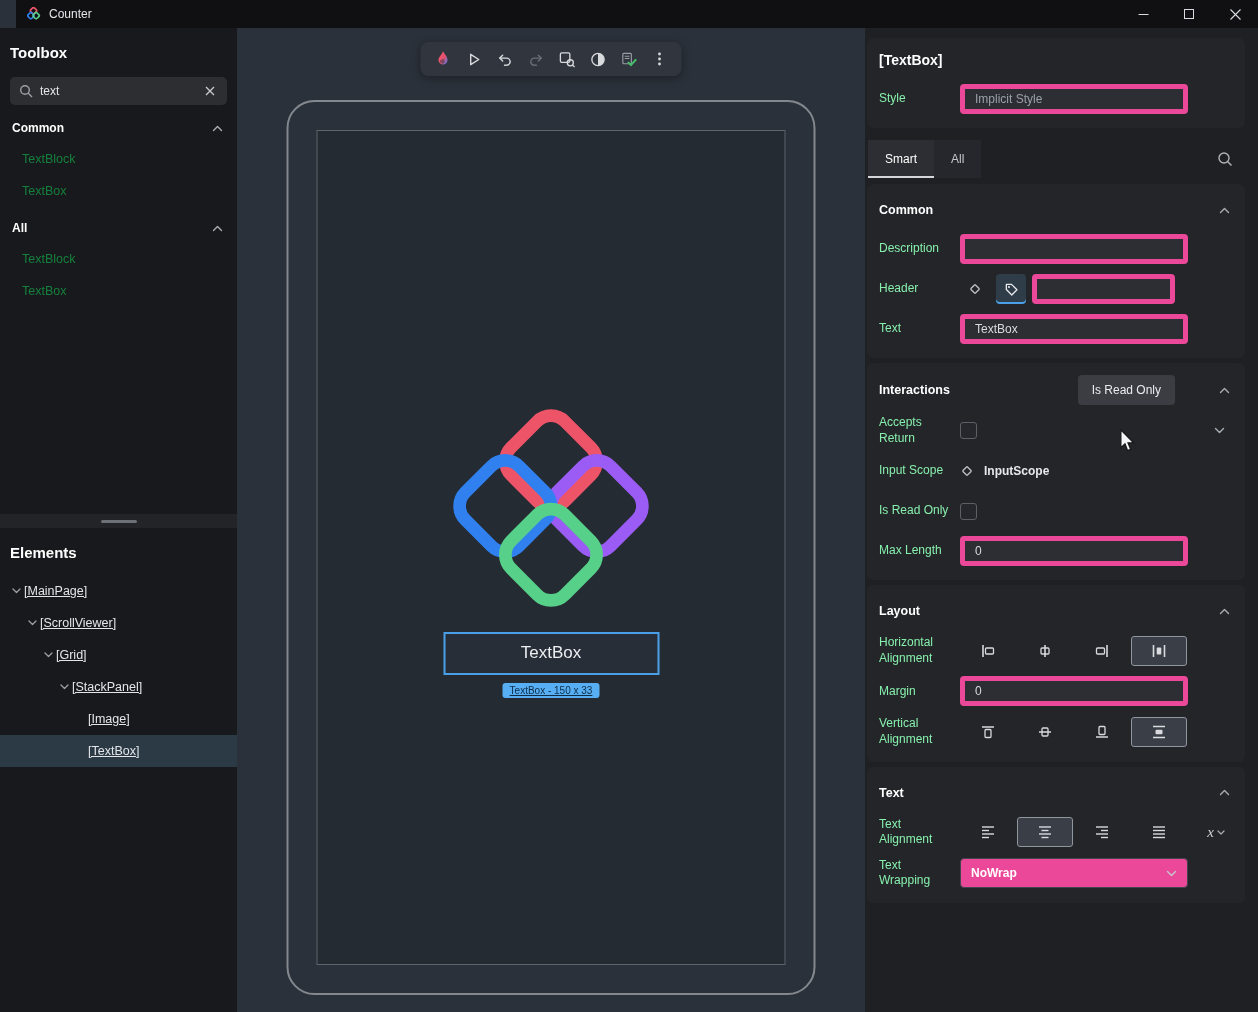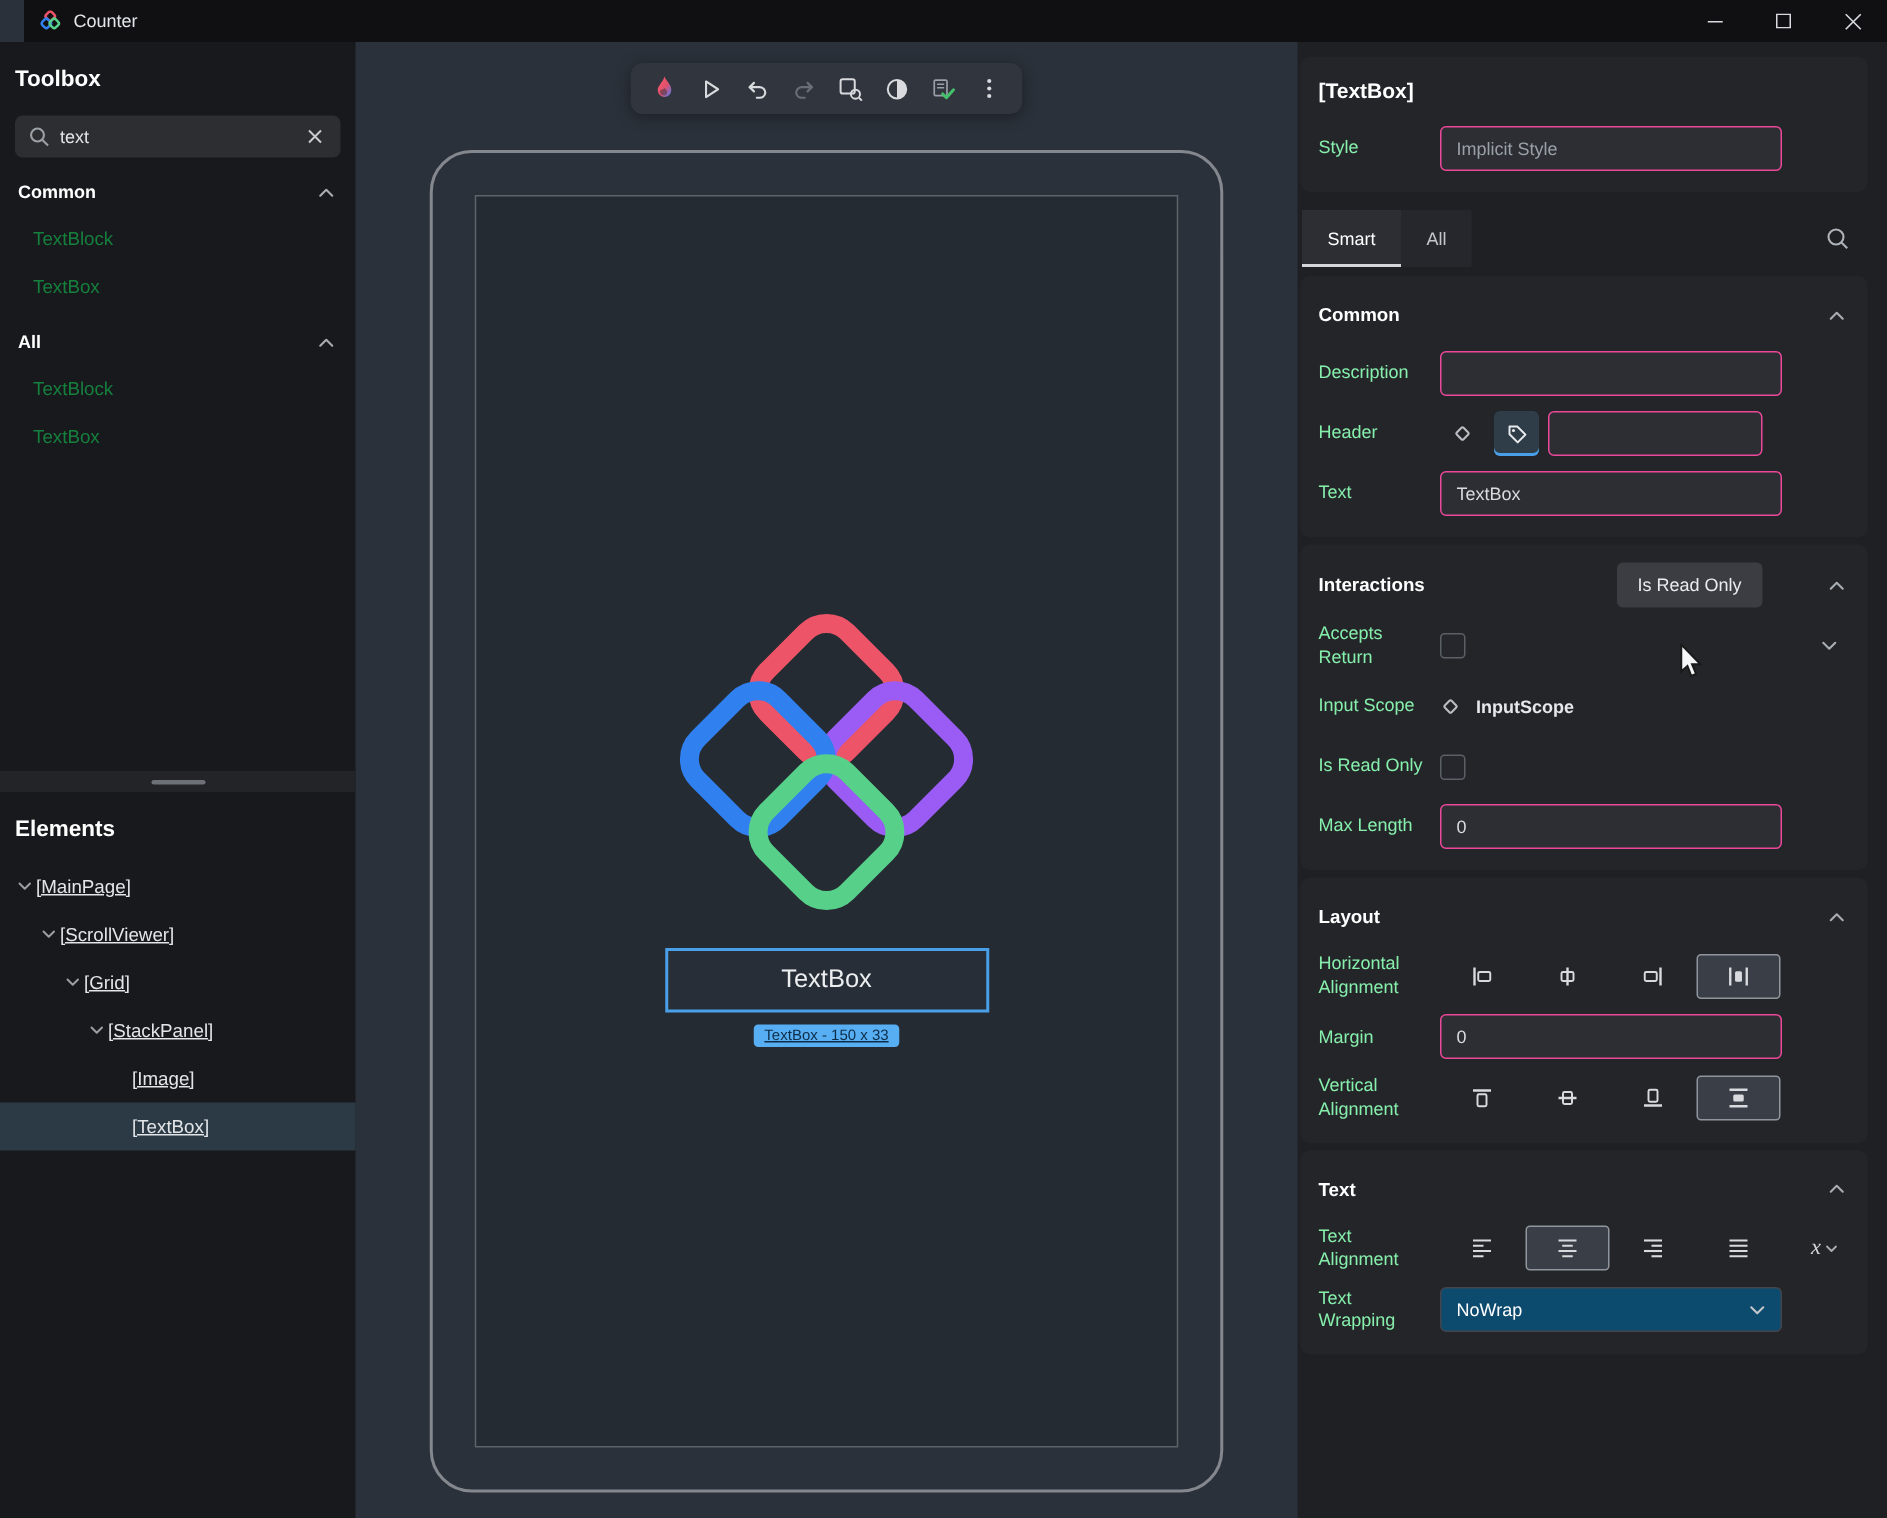--- a/index.html
+++ b/index.html
@@ -45,38 +45,38 @@
 
   
   .right-panel { position:absolute; top:28px; right:0; bottom:0; width:393px; background:#1f2024; padding:10px 13px 0 2px; overflow:hidden; }
   .card { background:#242529; border-radius:6px; padding:12px 12px 14px; margin-bottom:5px; }
   .insp-title { font-size:14px; font-weight:bold; color:#fff; margin:2px 0 16px; }
   .card-header { display:flex; align-items:center; min-height:28px; }
   .card-title { font-size:12.5px; font-weight:bold; color:#fff; }
   .card-header .chev { margin-left:auto; margin-right:3px; display:flex; }
   .prop-row { display:flex; align-items:center; margin-top:10px; min-height:30px; }
   .prop-label { width:81px; min-width:81px; font-size:12px; color:#86efac; line-height:1.3; padding-right:8px; }
-  .text-input { width:228px; height:30px; background:#2c2e34; border:1px solid #ec4899; border-radius:4px; color:#d9dbde; font-size:12px; padding:0 10px; font-family:inherit; outline:none; }
+  .text-input { width:228px; height:30px; background:#2c2e34; border:5px solid #ec4899; border-radius:4px; color:#d9dbde; font-size:12px; padding:0 10px; font-family:inherit; outline:none; }
   .text-input.dim { color:#9aa0a7; }
   .row-trailing { margin-left:auto; margin-right:8px; display:flex; align-items:center; }
   .tabs-row { height:38px; display:flex; align-items:stretch; margin:12px 0 6px; padding-left:1px; }
   .tab { padding:0 17px; display:flex; align-items:center; font-size:12px; color:#c3c7cc; background:#26272c; }
   .tab.active { background:#2c2e34; color:#fff; box-shadow:inset 0 -2px 0 #d3d6da; }
   .tabs-search { margin-left:auto; align-self:center; margin-right:12px; display:flex; }
   .btn { height:30px; padding:0 14px; background:#3b3d43; border-radius:4px; font-size:12px; color:#e9ebee; display:flex; align-items:center; white-space:nowrap; }
   .checkbox { width:17px; height:17px; border:1px solid #5b5f66; border-radius:3px; background:#26272c; display:inline-flex; align-items:center; justify-content:center; }
   .checkbox.checked { background:var(--checkbox-checked,#3f86f2); border-color:var(--checkbox-checked,#3f86f2); }
   .icon-tile { width:30px; height:30px; display:flex; align-items:center; justify-content:center; border-radius:4px; margin-right:6px; }
   .icon-tile.selected { background:#2f3d49; box-shadow:inset 0 -2px 0 var(--accent-blue,#4aa0e8); }
   .scope-val { font-size:12px; font-weight:bold; color:#e6e8ea; margin-left:10px; }
   .seg { display:flex; gap:1px; }
   .seg-btn { width:56px; height:30px; display:flex; align-items:center; justify-content:center; border:1px solid transparent; border-radius:3px; }
   .seg-btn.active { background:#3a3e46; border-color:#90969e; }
   .rot90 { transform:rotate(90deg); }
-  .select { width:228px; height:30px; background:#0c4a6e; border:1px solid #42454d; border-radius:4px; display:flex; align-items:center; justify-content:space-between; padding:0 10px; font-size:12px; font-weight:normal; color:#fff; }
+  .select { width:228px; height:30px; background:#ec4899; border:1px solid #42454d; border-radius:4px; display:flex; align-items:center; justify-content:space-between; padding:0 10px; font-size:12px; font-weight:bold; color:#fff; }
   .x-prop { font-family:"Liberation Serif",serif; font-style:italic; font-size:15px; color:#cfd3d8; display:flex; align-items:center; gap:3px; }
   .cursor { position:absolute; left:1119px; top:429px; z-index:50; pointer-events:none; }
   svg { display:block; }
 </style>
 </head>
 <body>
 
 <div id="root">
 
   <div class="titlebar">

